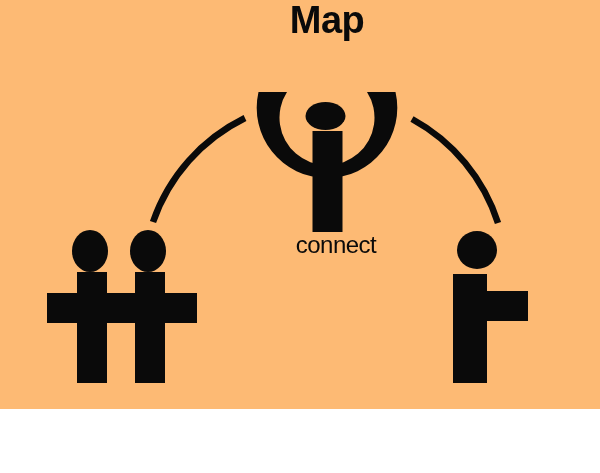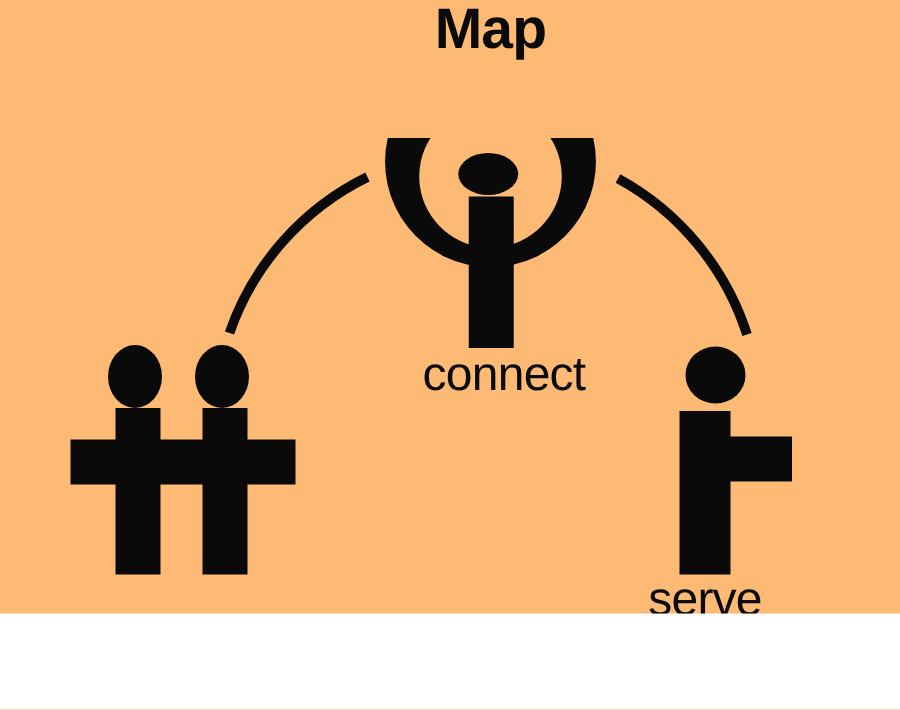--- a/index.html
+++ b/index.html
@@ -8,21 +8,21 @@
     position: relative;
     width: 600px;
     height: 409px;
     background: #fdba74;
     overflow: hidden;
   }
   .stage svg { position: absolute; left: 0; top: 0; }
   .label {
     position: absolute;
     transform: translateX(-50%);
-    font-size: 32px;
+    font-size: 24px;
     line-height: 1;
     color: #0a0a0a;
     letter-spacing: -0.5px;
     white-space: nowrap;
   }
   .title {
     position: absolute;
     transform: translateX(-50%);
     font-size: 38px;
     font-weight: 700;
@@ -63,15 +63,14 @@
       <rect x="453" y="274" width="34" height="109" fill="#0a0a0a"></rect>
       <rect x="486" y="291" width="42" height="30" fill="#0a0a0a"></rect>
     </g>
   </svg>
 
   <div class="title" style="left: 327px; top: 1px;">Map</div>
 
   <div class="label" style="left: 336px; top: 233px;">connect</div>
 
 
-  <div class="label" style="left: 470px; top: 383px;">serve</div>
 
 </div>
 
 </body></html>

